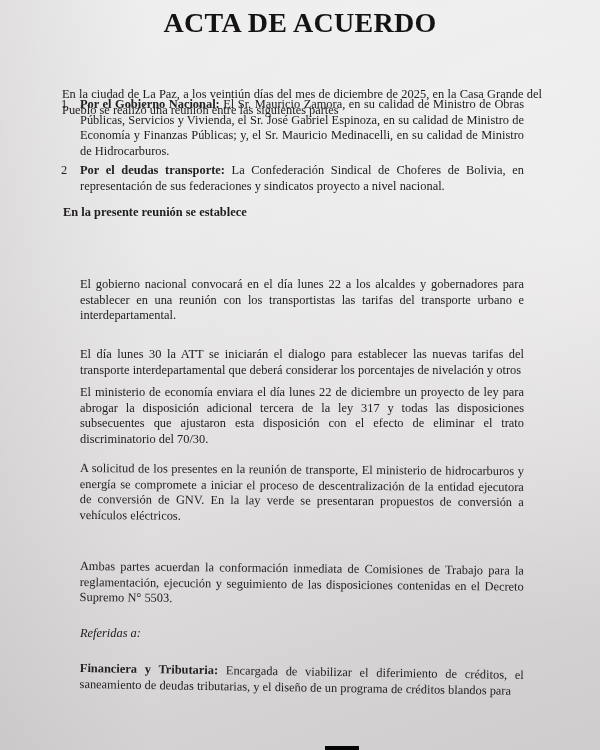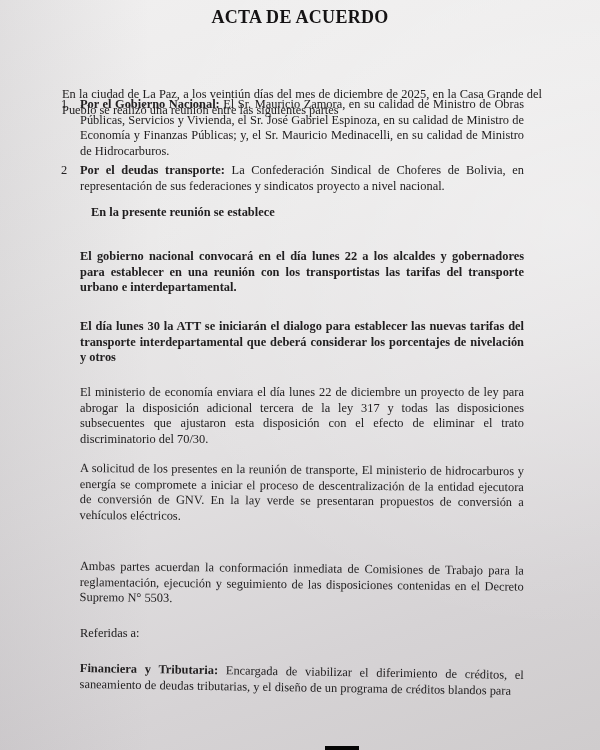--- a/index.html
+++ b/index.html
@@ -21,21 +21,21 @@
       background: radial-gradient(ellipse at 95% 30%, rgba(255,255,255,0.35), rgba(255,255,255,0) 55%),
                   linear-gradient(90deg, rgba(150,145,150,0.18) 0%, rgba(150,145,150,0) 25%);
       pointer-events: none;
     }
     .title {
       position: absolute;
       top: 7px;
       left: 0;
       width: 600px;
       text-align: center;
-      font-size: 18px;
+      font-size: 28px;
       font-weight: bold;
       letter-spacing: 0.3px;
       color: #151314;
     }
     .p {
       position: absolute;
       font-size: 12.4px;
       line-height: 15.5px;
       text-align: justify;
       color: #222021;
@@ -56,43 +56,43 @@
     .party1 { top: 97px; left: 80px; width: 444px; }
     .party2 { top: 163px; left: 80px; width: 444px; }
     .bold { font-weight: bold; }
     .section-heading {
       position: absolute;
       top: 205px;
       left: 63px;
       font-size: 12.4px;
       font-weight: bold;
       color: #1e1c1d;
-      margin-left: 28px;
     }
     .clause {
       position: absolute;
       left: 80px;
       width: 444px;
       font-size: 12.4px;
       line-height: 15.5px;
       text-align: justify;
       color: #222021;
     }
-    .clause.b { font-weight: bold; }
+    .clause.b { font-weight: normal; margin-top: 28px; }
     .c1 { top: 249px; }
     .c2 { top: 319px; }
     .c3 { top: 385px; font-family: Liberation Serif, serif; }
     .c4 { top: 461px; transform: rotate(0.4deg); transform-origin: left top; }
     .c5 { top: 559px; transform: rotate(0.6deg); transform-origin: left top; }
     .referidas {
       position: absolute;
       top: 626px;
       left: 80px;
       font-size: 12.4px;
       color: #222021;
+      font-style: italic;
     }
     .c6 { top: 661px; transform: rotate(0.9deg); transform-origin: left top; }
     .black-mark {
       position: absolute;
       left: 325px;
       top: 746px;
       width: 34px;
       height: 4px;
       background: #050505;
     }

